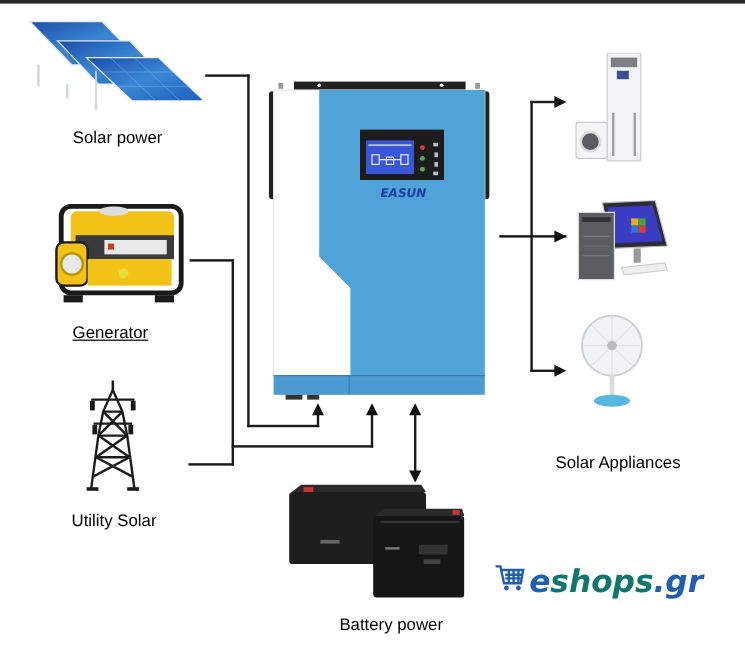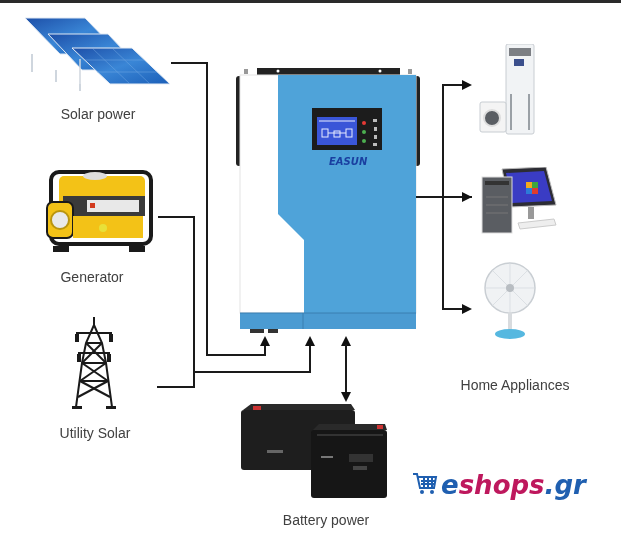--- a/index.html
+++ b/index.html
@@ -1,26 +1,26 @@
 <!DOCTYPE html>
 <html><head>
 <meta charset="utf-8">
 <style>
   html, body { margin:0; padding:0; }
   body { width:621px; height:544px; position:relative; overflow:hidden; background:#ffffff; font-family:"Liberation Sans", sans-serif; }
   .topbar { position:absolute; left:0; top:0; width:621px; height:3px; background:#2a2a2a; }
   .abs { position:absolute; }
-  .label { position:absolute; font-size:14px; color:#404040; white-space:nowrap; transform:translateX(-50%);text-align:center; }
+  .label { position:absolute; font-size:14px; color:#000000; white-space:nowrap; transform:translateX(-50%);text-align:center; }
   .line { position:absolute; background:#1a1a1a; }
   .ah-up { position:absolute; width:0; height:0; border-left:5px solid transparent; border-right:5px solid transparent; border-bottom:10px solid #111; }
   .ah-down { position:absolute; width:0; height:0; border-left:5px solid transparent; border-right:5px solid transparent; border-top:10px solid #111; }
   .ah-right { position:absolute; width:0; height:0; border-top:5px solid transparent; border-bottom:5px solid transparent; border-left:10px solid #111; }
   .logo { position:absolute; left:412px; top:470px; font-size:26px; font-weight:bold; font-style:italic; font-family:"DejaVu Sans", sans-serif; letter-spacing:0px; }
   .logo .blue { color:#1f5fb0; }
-  .logo .orange { color:#be185d;text-align:center; }
+  .logo .orange { color:#0f766e;text-align:center; }
 </style>
 </head>
 <body>
 
 <div class="topbar"></div>
 
 <div class="abs" style="left:20px;top:14px;width:155px;height:78px;">
   <svg width="155" height="78" viewBox="0 0 155 78">
     <defs>
       <linearGradient id="pg" x1="0" y1="0" x2="1" y2="1">
@@ -58,21 +58,21 @@
     <rect x="44" y="38" width="52" height="12" fill="#e8e8e8"></rect>
     <rect x="47" y="41" width="5" height="5" fill="#d23a1e"></rect>
     <rect x="4" y="40" width="26" height="36" rx="6" fill="#f3c217" stroke="#1a1a1a" stroke-width="2"></rect>
     <circle cx="17" cy="58" r="9" fill="#e9e9e9" stroke="#b99510" stroke-width="2"></circle>
     <rect x="30" y="54" width="70" height="22" fill="#f3c217"></rect>
     <circle cx="60" cy="66" r="4" fill="#e8e038"></circle>
     <rect x="10" y="84" width="16" height="6" fill="#1a1a1a"></rect>
     <rect x="86" y="84" width="16" height="6" fill="#1a1a1a"></rect>
   </svg>
 </div>
-<div class="label" style="left:92px;top:269px;">Generator</div>
+<div class="label" style="left:92px;top:269px;text-decoration:underline;">Generator</div>
 
 <div class="abs" style="left:72px;top:315px;width:44px;height:95px;">
   <svg width="44" height="95" viewBox="0 0 44 95">
     <g stroke="#1a1a1a" stroke-width="2" fill="none">
       <line x1="22" y1="2" x2="22" y2="10"></line>
       <polyline points="22,10 14,28 10,48 4,92"></polyline>
       <polyline points="22,10 30,28 34,48 40,92"></polyline>
       <line x1="4" y1="18" x2="40" y2="18"></line>
       <line x1="6" y1="38" x2="38" y2="38"></line>
       <line x1="14" y1="28" x2="30" y2="28"></line>
@@ -115,21 +115,21 @@
   <div class="line" style="left:193px;top:371px;width:118px;height:2px;"></div>
   <div class="line" style="left:309px;top:344px;width:2px;height:29px;"></div>
   <div class="ah-up" style="left:305px;top:336px;"></div>
 </div>
 <div>
   <div class="ah-up" style="left:341px;top:336px;"></div>
   <div class="line" style="left:345px;top:344px;width:2px;height:50px;"></div>
   <div class="ah-down" style="left:341px;top:392px;"></div>
 </div>
 
-<div class="abs" style="left:236px;top:66px;width:184px;height:270px;">
+<div class="abs" style="left:224px;top:66px;width:184px;height:270px;">
   <svg width="184" height="270" viewBox="0 0 184 270">
 
     <rect x="21" y="2" width="143" height="7" fill="#222"></rect>
     <circle cx="42" cy="5" r="1.5" fill="#fff"></circle>
       <circle cx="144" cy="5" r="1.5" fill="#fff"></circle>
     <rect x="8" y="3" width="4" height="5" fill="#999"></rect>
       <rect x="172" y="3" width="4" height="5" fill="#999"></rect>
 
     <rect x="0" y="10" width="6" height="90" rx="3" fill="#222"></rect>
     <rect x="178" y="10" width="6" height="90" rx="3" fill="#222"></rect>
@@ -215,21 +215,21 @@
         <line x1="3" y1="26" x2="53" y2="26"></line>
         <line x1="28" y1="1" x2="28" y2="51"></line>
         <line x1="10" y1="8" x2="46" y2="44"></line>
         <line x1="46" y1="8" x2="10" y2="44"></line>
       </g>
     <circle cx="28" cy="26" r="4" fill="#b8bdc2"></circle>
     <rect x="26" y="50" width="4" height="18" fill="#d8dbde"></rect>
     <ellipse cx="28" cy="72" rx="15" ry="5" fill="#56b8e0"></ellipse>
   </svg>
 </div>
-<div class="label" style="left:515px;top:377px;">Home Appliances</div>
+<div class="label" style="left:515px;top:377px;">Solar Appliances</div>
 
 <div class="abs" style="left:237px;top:400px;width:150px;height:100px;">
   <svg width="150" height="100" viewBox="0 0 150 100">
     <polygon points="6,10 14,4 114,4 118,10" fill="#2a2a2a"></polygon>
     <rect x="4" y="10" width="114" height="60" rx="3" fill="#1e1e1e"></rect>
     <rect x="16" y="6" width="8" height="4" fill="#c33"></rect>
     <rect x="30" y="50" width="16" height="3" fill="#666"></rect>
     <polygon points="76,30 82,24 148,24 150,30" fill="#2a2a2a"></polygon>
     <rect x="74" y="30" width="76" height="68" rx="3" fill="#161616"></rect>
     <rect x="140" y="25" width="6" height="4" fill="#c33"></rect>

